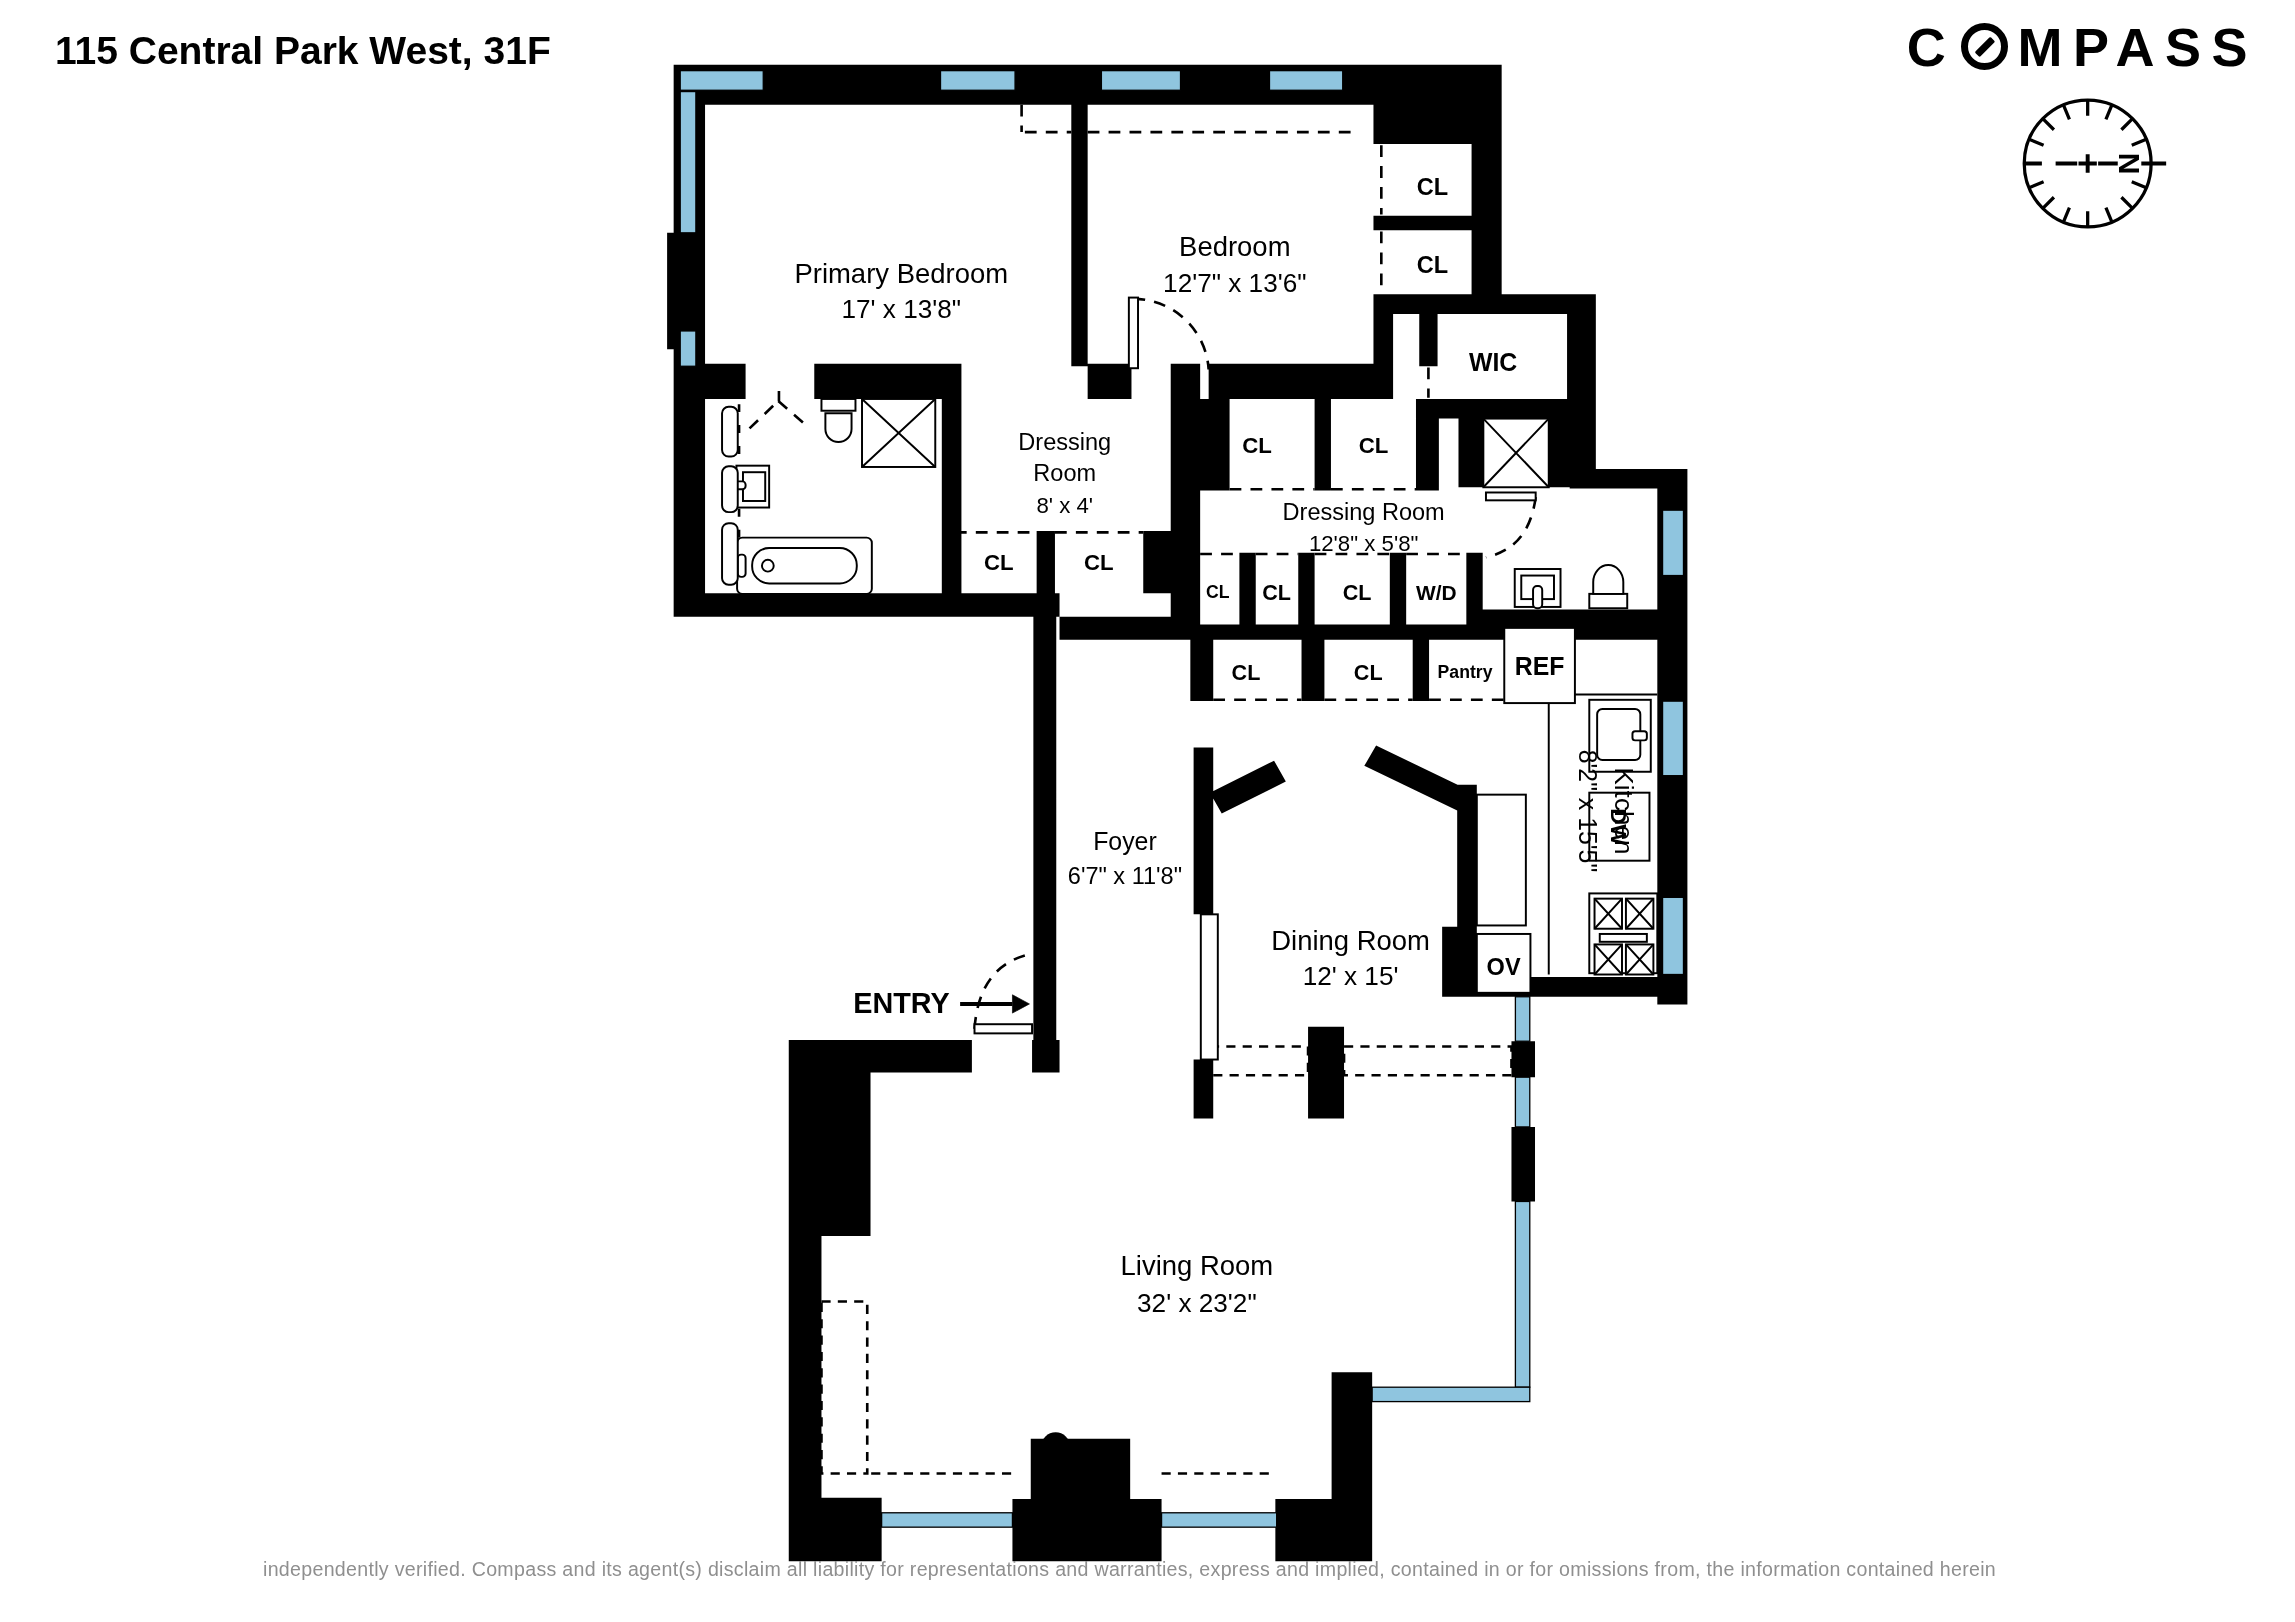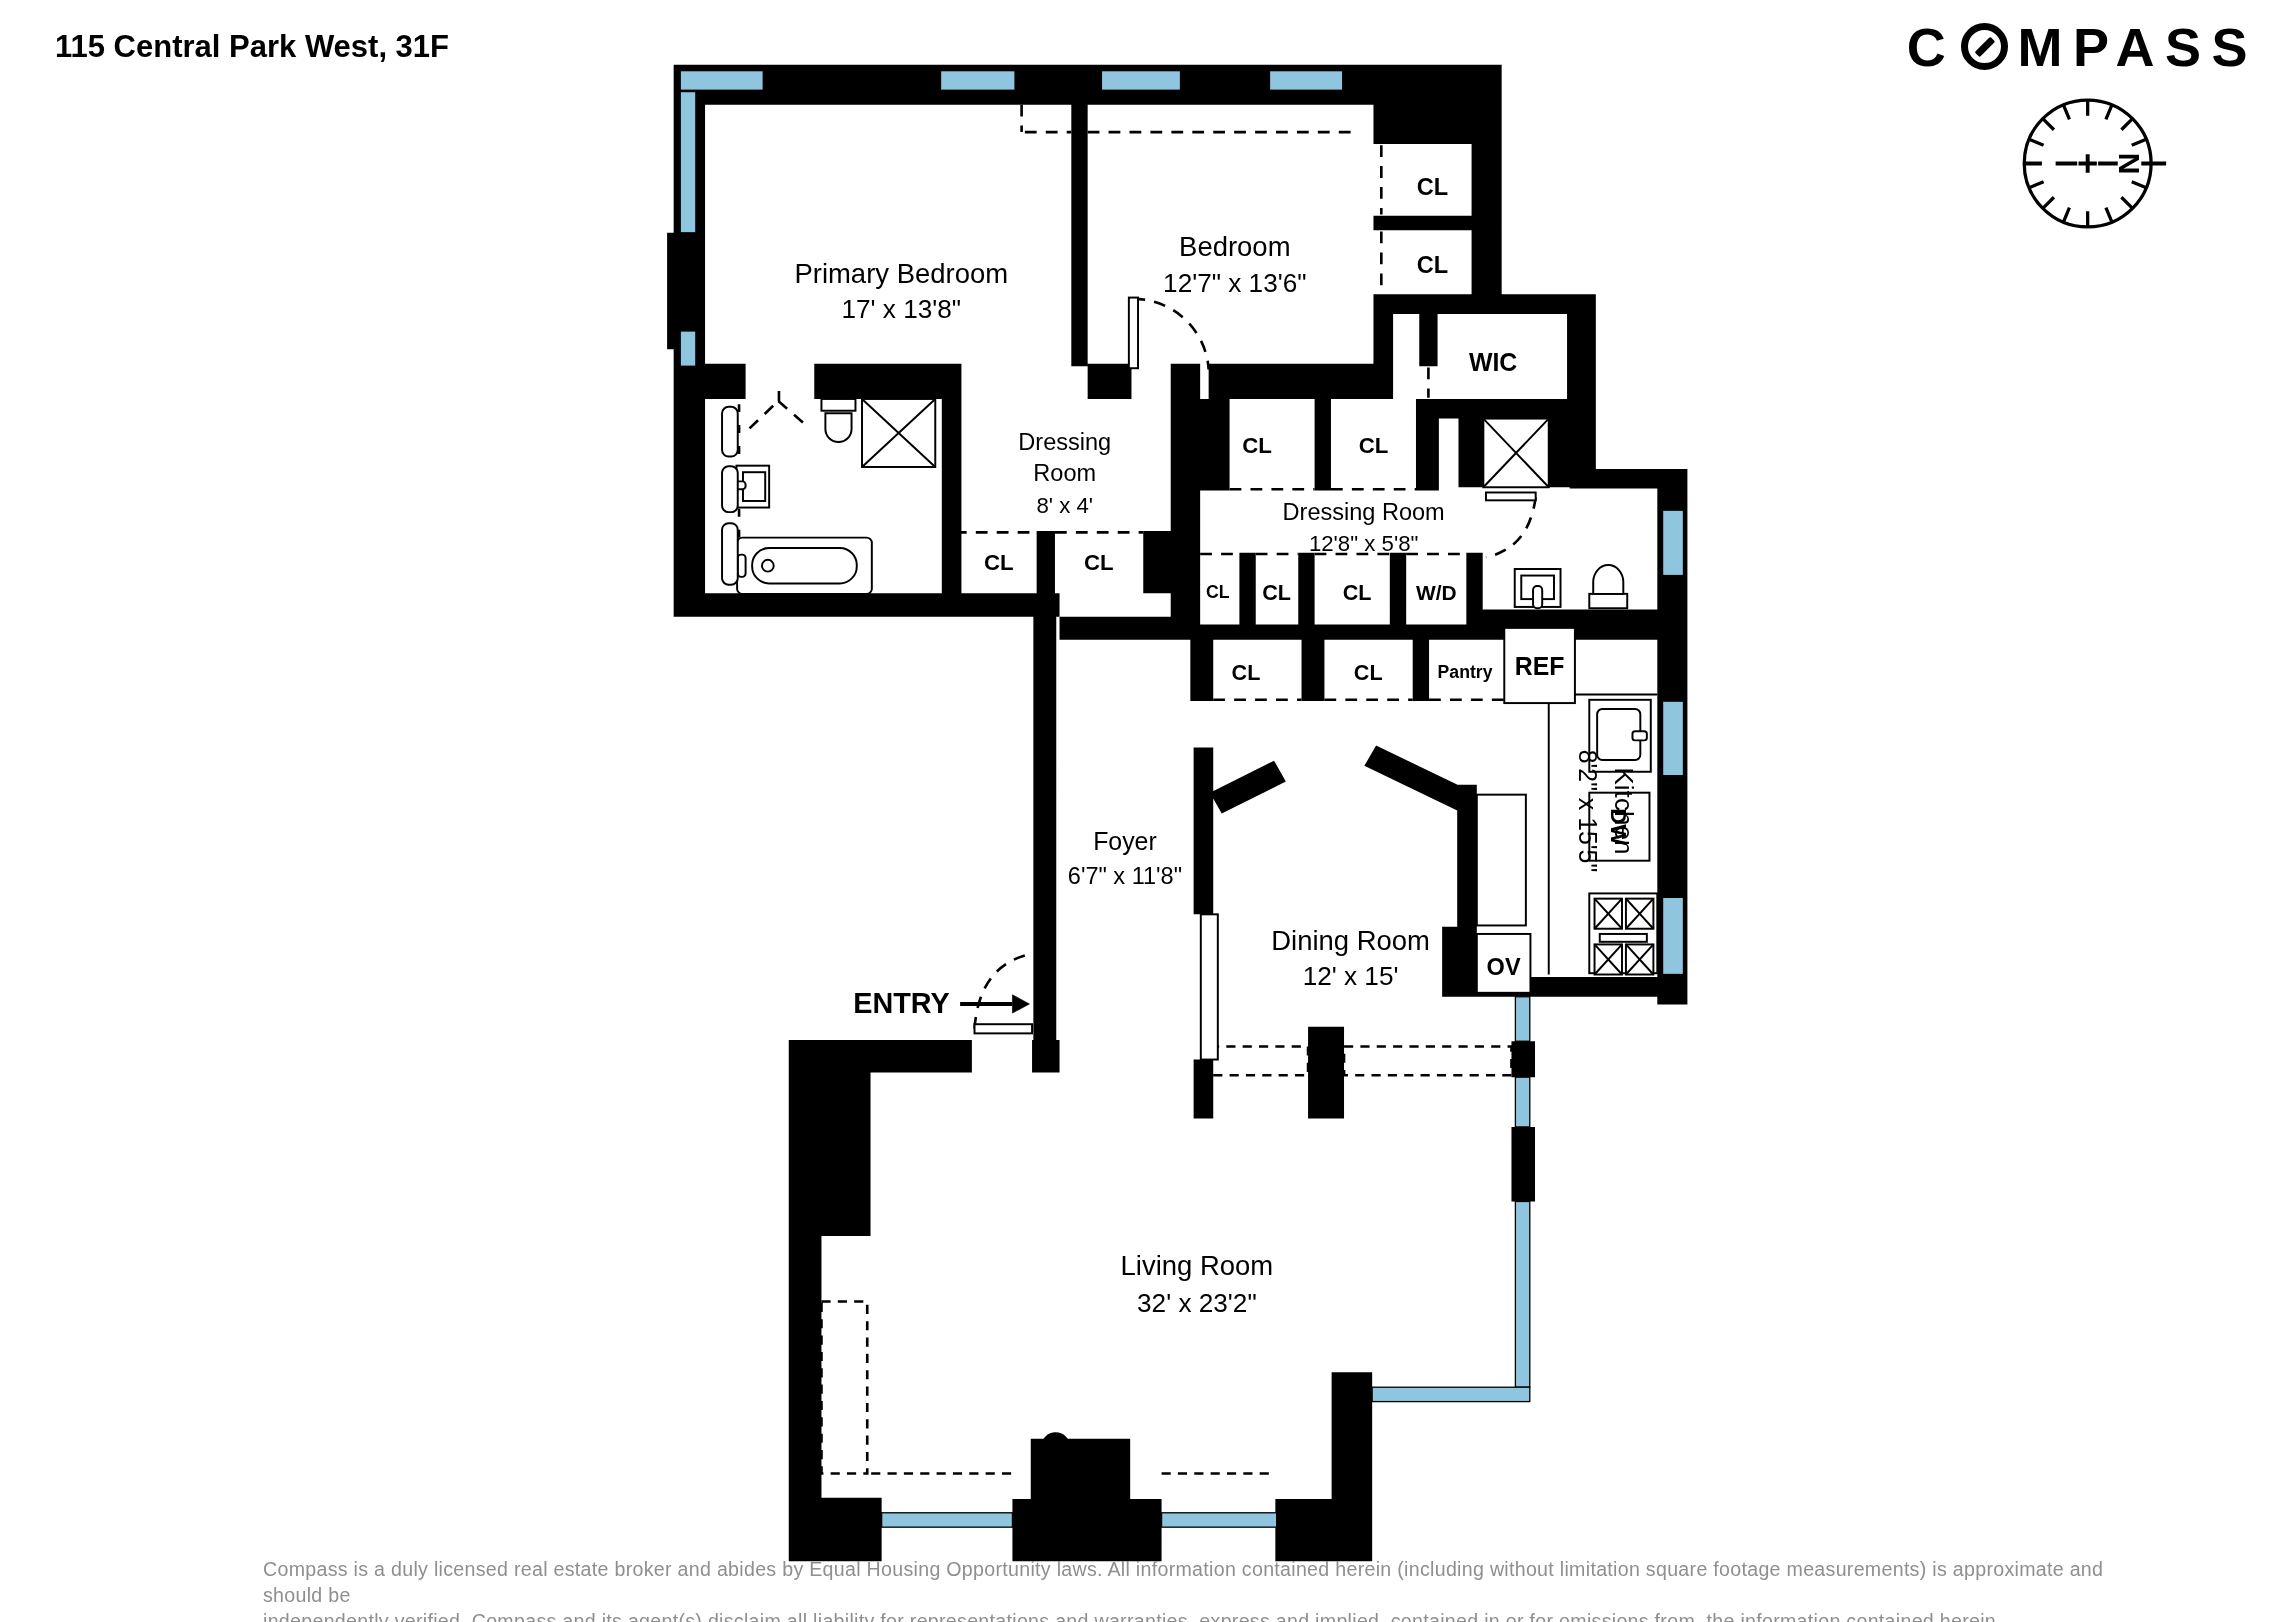--- a/index.html
+++ b/index.html
@@ -1,18 +1,18 @@
 <!DOCTYPE html>
 <html style="font-size:10.5px"><head>
 <meta charset="utf-8">
 <style>
   html,body{margin:0;padding:0;background:#fff;}
   .stage{position:relative;width:2295px;height:1622px;background:#fff;overflow:hidden;
          font-family:"Liberation Sans",sans-serif;}
-  .title{position:absolute;left:55px;top:29px;font-size:31px;font-weight:700;color:#000;
+  .title{position:absolute;left:55px;top:29px;font-size:39px;font-weight:700;color:#000;
          letter-spacing:0px;white-space:nowrap;}
   .logo{position:absolute;right:37px;top:19.6px;display:flex;align-items:center;gap:3.9px;}
   .logo span{font-size:54px;font-weight:700;letter-spacing:10.5px;color:#000;line-height:1;}
   .logo .o-ring{position:relative;width:33px;height:33px;border:7.2px solid #000;border-radius:50%;
          margin:0 5.2px 0 1.3px;flex:0 0 auto;}
   .logo .o-ring::after{content:"";position:absolute;left:50%;top:50%;width:22px;height:7.2px;
          background:#000;transform:translate(-50%,-50%) rotate(-45deg);border-radius:1.3px;}
   .disclaimer{position:absolute;left:263px;top:1556px;width:1864px;color:#8f8f8f;
          font-size:19.6px;line-height:26px;letter-spacing:0.3px;font-weight:400;}
   svg text{fill:#000;}
@@ -197,18 +197,17 @@
       <text class="rm" x="1720" y="1352" font-size="36">6'7" x 11'8"</text>
       <text class="bld" x="1452" y="1549" font-size="44" text-anchor="end">ENTRY</text>
       <text class="rm" x="2065" y="1452" font-size="42">Dining Room</text>
       <text class="rm" x="2065" y="1506" font-size="40">12' x 15'</text>
       <text class="rm" x="1830" y="1950" font-size="42">Living Room</text>
       <text class="rm" x="1830" y="2006" font-size="40">32' x 23'2"</text>
     </g>
   </svg>
 
   <div class="disclaimer">
-    <div>Compass is a duly licensed real estate broker and abides by Equal Housing Opportunity laws.  All information contained herein (including without limitation square footage measurements) is approximate and should be</div>
     <div>independently verified. Compass and its agent(s) disclaim all liability for representations and warranties, express and implied, contained in or for omissions from, the information contained herein</div>
   </div>
 
 </div>
 
 
 </body></html>

